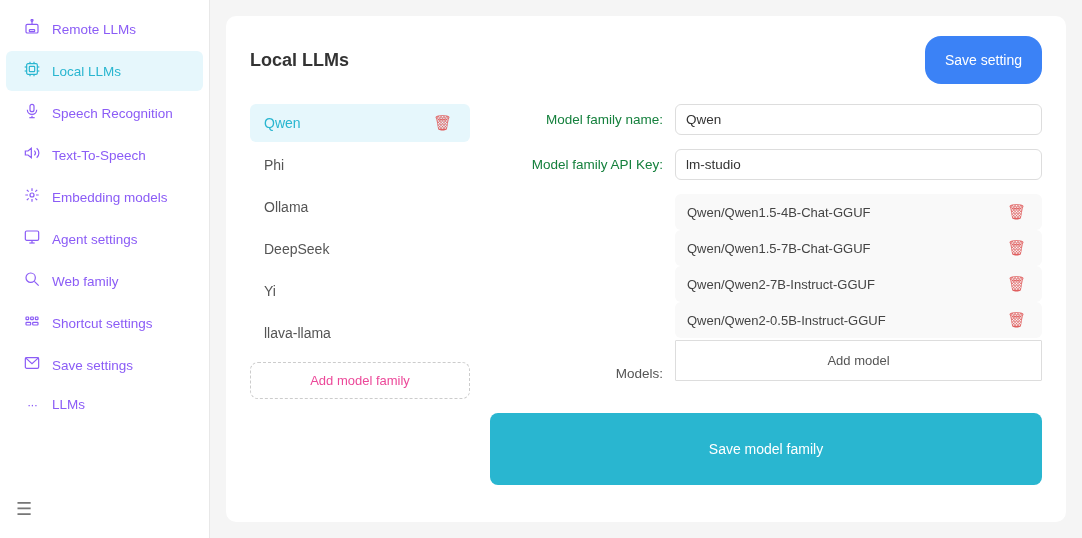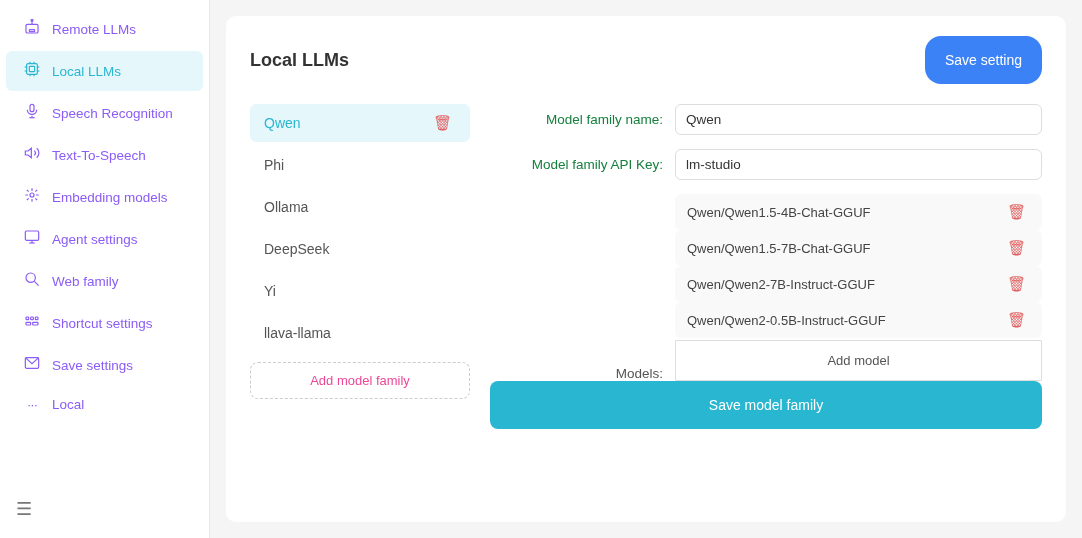--- a/index.html
+++ b/index.html
@@ -224,26 +224,26 @@
       font-size: 13px;
       margin-top: 2px;
     }
 
     
     .save-family-btn {
       background: #29b6d0;
       color: #fff;
       border: none;
       border-radius: 8px;
-      padding: 16px;
+      padding: 28px;
       width: 100%;
       font-size: 14px;
       cursor: pointer;
       font-weight: 500;
-      margin-top: 0;
+      margin-top: 32px;
     }
   </style>
 </head>
 <body>
 
 <nav class="sidebar">
   <div class="sidebar-item">
     <span class="icon">
       <svg width="16" height="16" viewBox="0 0 24 24" fill="none" stroke="currentColor" stroke-width="1.8">
           <rect x="3" y="8" width="18" height="13" rx="2"></rect>
@@ -346,21 +346,21 @@
       <svg width="16" height="16" viewBox="0 0 24 24" fill="none" stroke="currentColor" stroke-width="1.8">
           <rect x="2" y="4" width="20" height="16" rx="2"></rect>
           <polyline points="2 4 12 13 22 4"></polyline>
         </svg>
     </span>
     <span>Save settings</span>
   </div>
 
   <div class="sidebar-item">
     <span class="icon" style="font-size:13px; letter-spacing:-1px;">···</span>
-    <span>Local</span>
+    <span>LLMs</span>
   </div>
 
   <div class="sidebar-bottom">
     <span>☰</span>
   </div>
 </nav>
 
 <main class="main">
   <div class="content-card">
     <div class="card-header">

